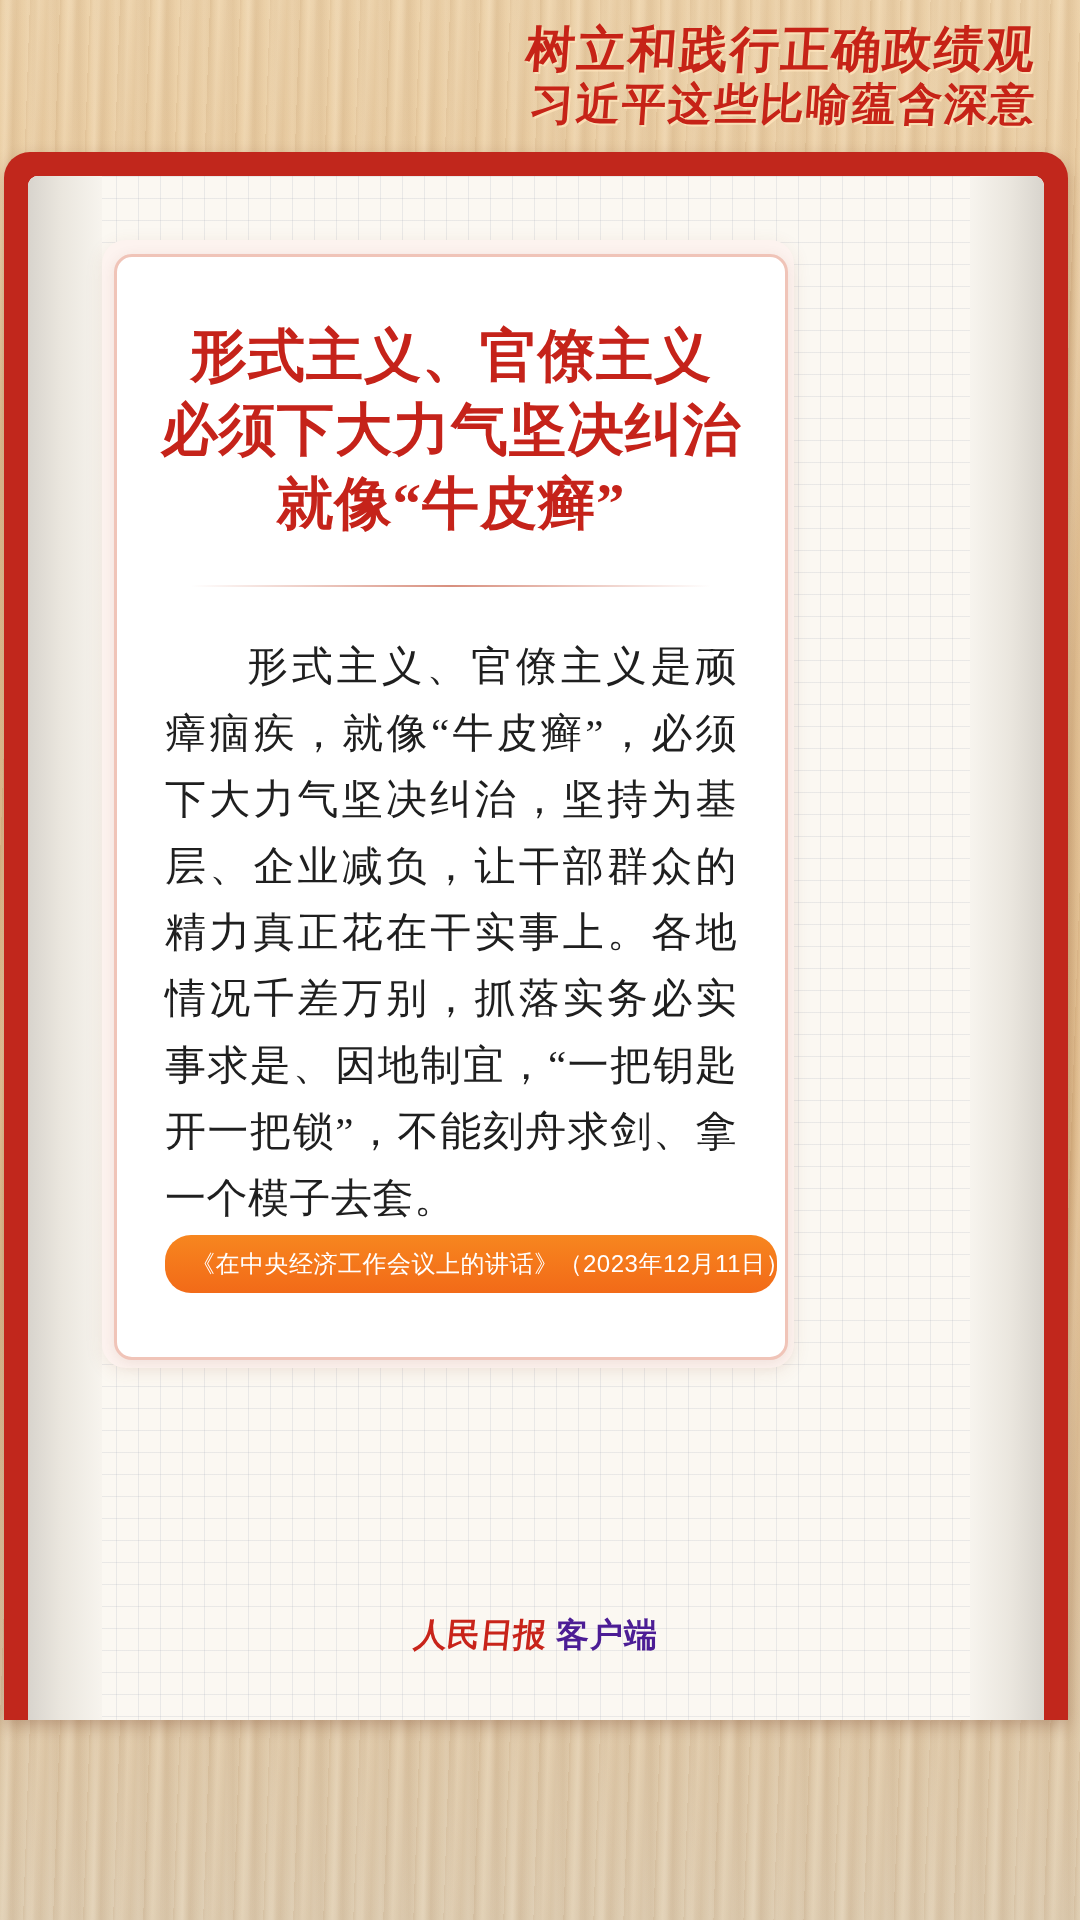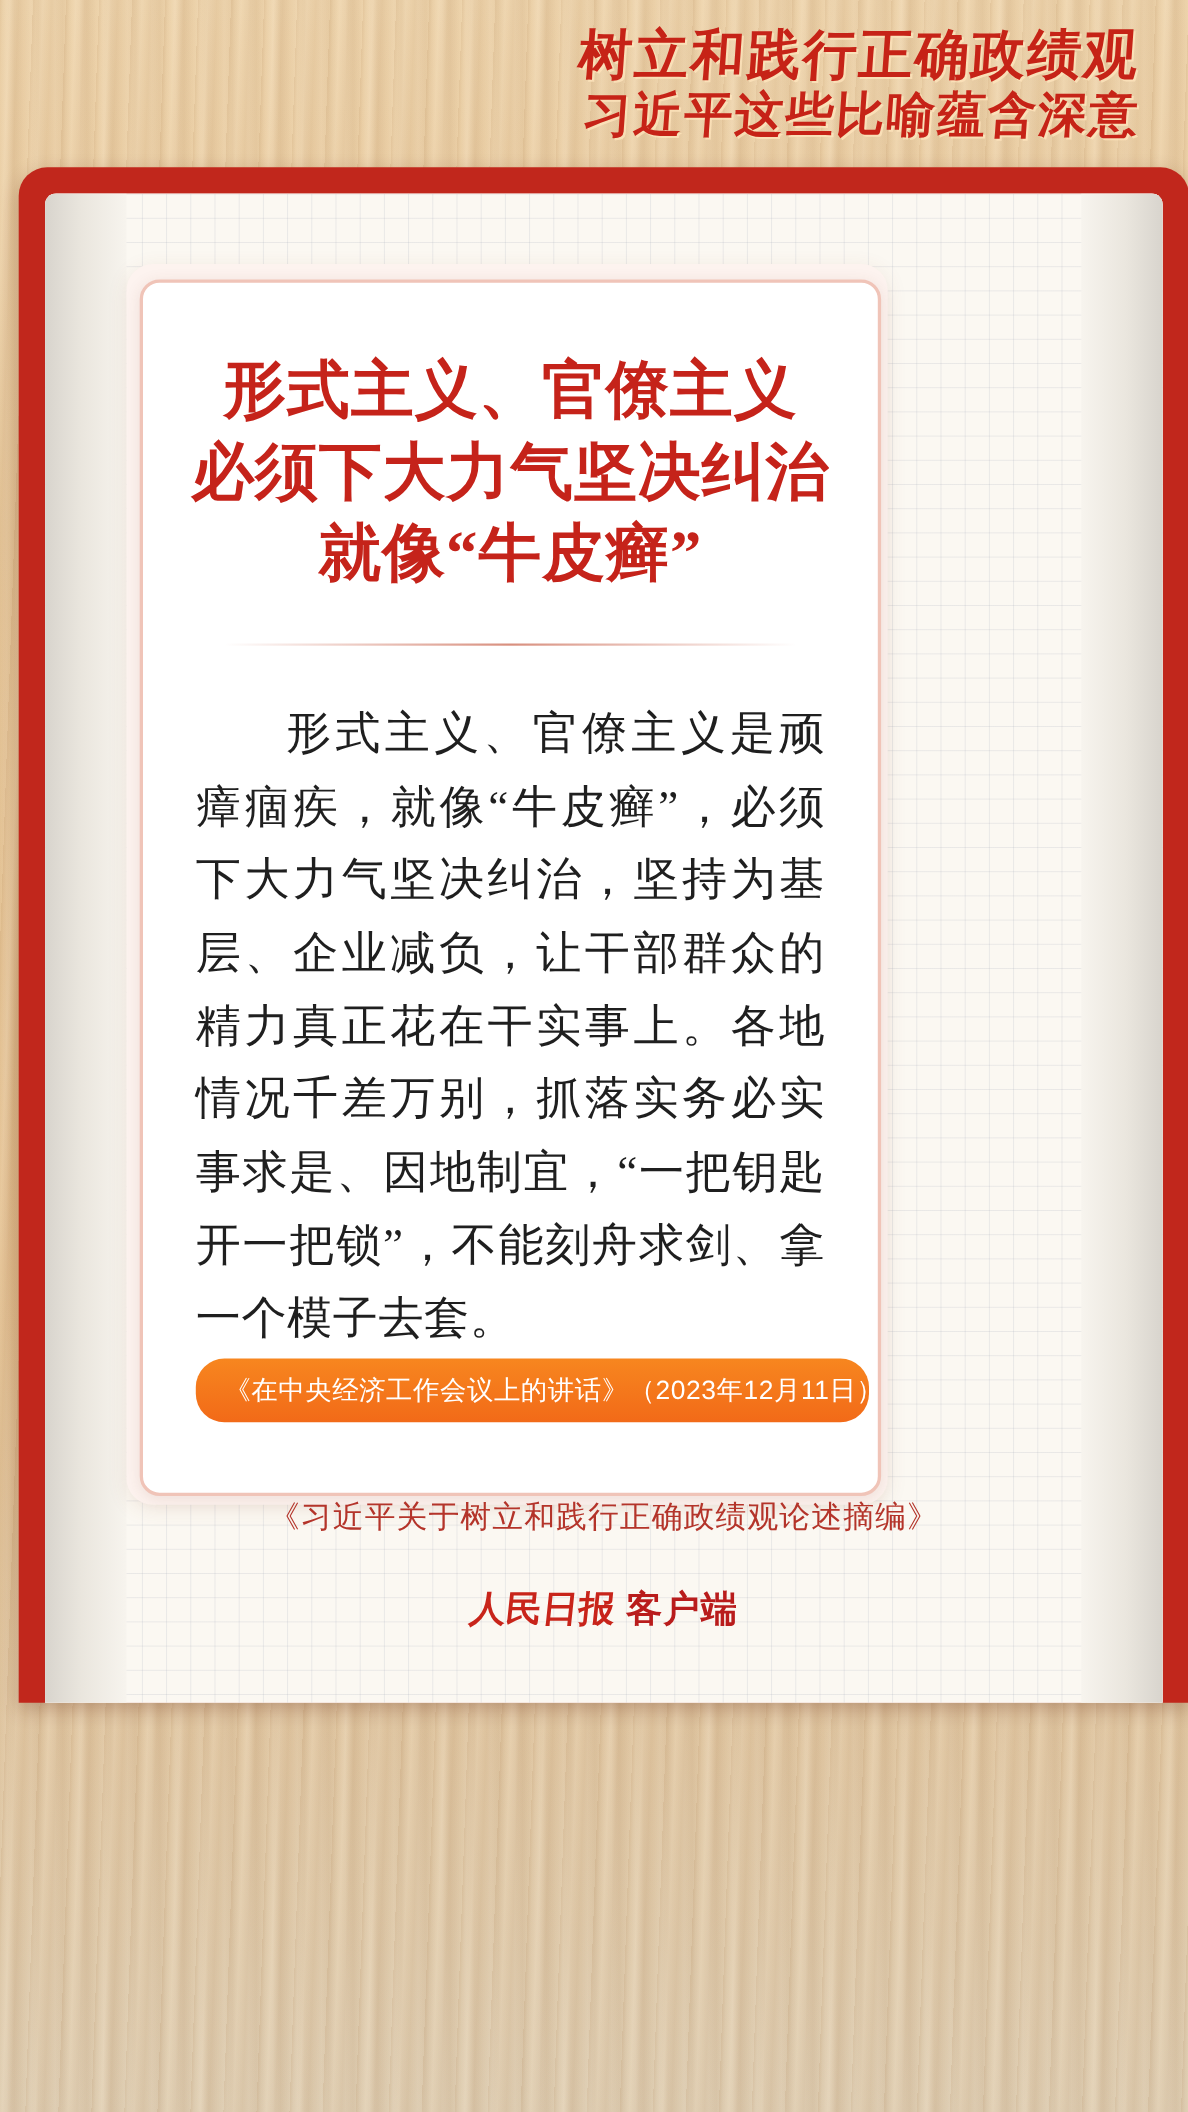--- a/index.html
+++ b/index.html
@@ -66,24 +66,24 @@
     line-height: 1.06;
     text-shadow: 2px 2px 0 rgba(255,230,190,0.75);
     transform: skewX(-4deg);
   }
   .header-line.l1 { font-size: 49px; }
   .header-line.l2 { font-size: 44px; margin-top: 6px; }
 
   
   .red-frame {
     position: absolute;
-    left: 17px;
+    left: 4px;
     top: 152px;
     width: 1064px;
-    height: 1396px;
+    height: 1568px;
     background: #c1271c;
     border-radius: 26px 26px 0 0;
     box-shadow: 0 6px 16px rgba(90,30,10,0.25);
     text-decoration: underline;
   }
   .red-frame-inner {
     position: absolute;
     left: 24px;
     top: 24px;
     right: 24px;
@@ -208,21 +208,21 @@
   }
   .logo-rmrb {
     color: #c8241a;
     font-family: "Liberation Serif", serif;
     font-weight: bold;
     font-size: 33px;
     letter-spacing: 0px;
     transform: skewX(-6deg);
   }
   .logo-kehuduan {
-    color: #b91c1c;
+    color: #4c1d95;
     font-family: "Liberation Sans", sans-serif;
     font-weight: bold;
     font-size: 33px;
     letter-spacing: 1px;
   }
 
   
 </style>
 </head>
 <body>
@@ -250,21 +250,20 @@
           <div>就像“牛皮癣”</div>
         </div>
 
         <div class="divider"></div>
 
         <div class="body-text">形式主义、官僚主义是顽瘴痼疾，就像“牛皮癣”，必须下大力气坚决纠治，坚持为基层、企业减负，让干部群众的精力真正花在干实事上。各地情况千差万别，抓落实务必实事求是、因地制宜，“一把钥匙开一把锁”，不能刻舟求剑、拿一个模子去套。</div>
 
         <div class="source-pill">《在中央经济工作会议上的讲话》（2023年12月11日）</div>
       </div>
 
-      <div class="footnote">《习近平关于树立和践行正确政绩观论述摘编》</div>
 
       <div class="logo-row">
         <span class="logo-rmrb">人民日报</span>
         <span class="logo-kehuduan">客户端</span>
       </div>
     </div>
   </div>
 </div>
 
 </body></html>

